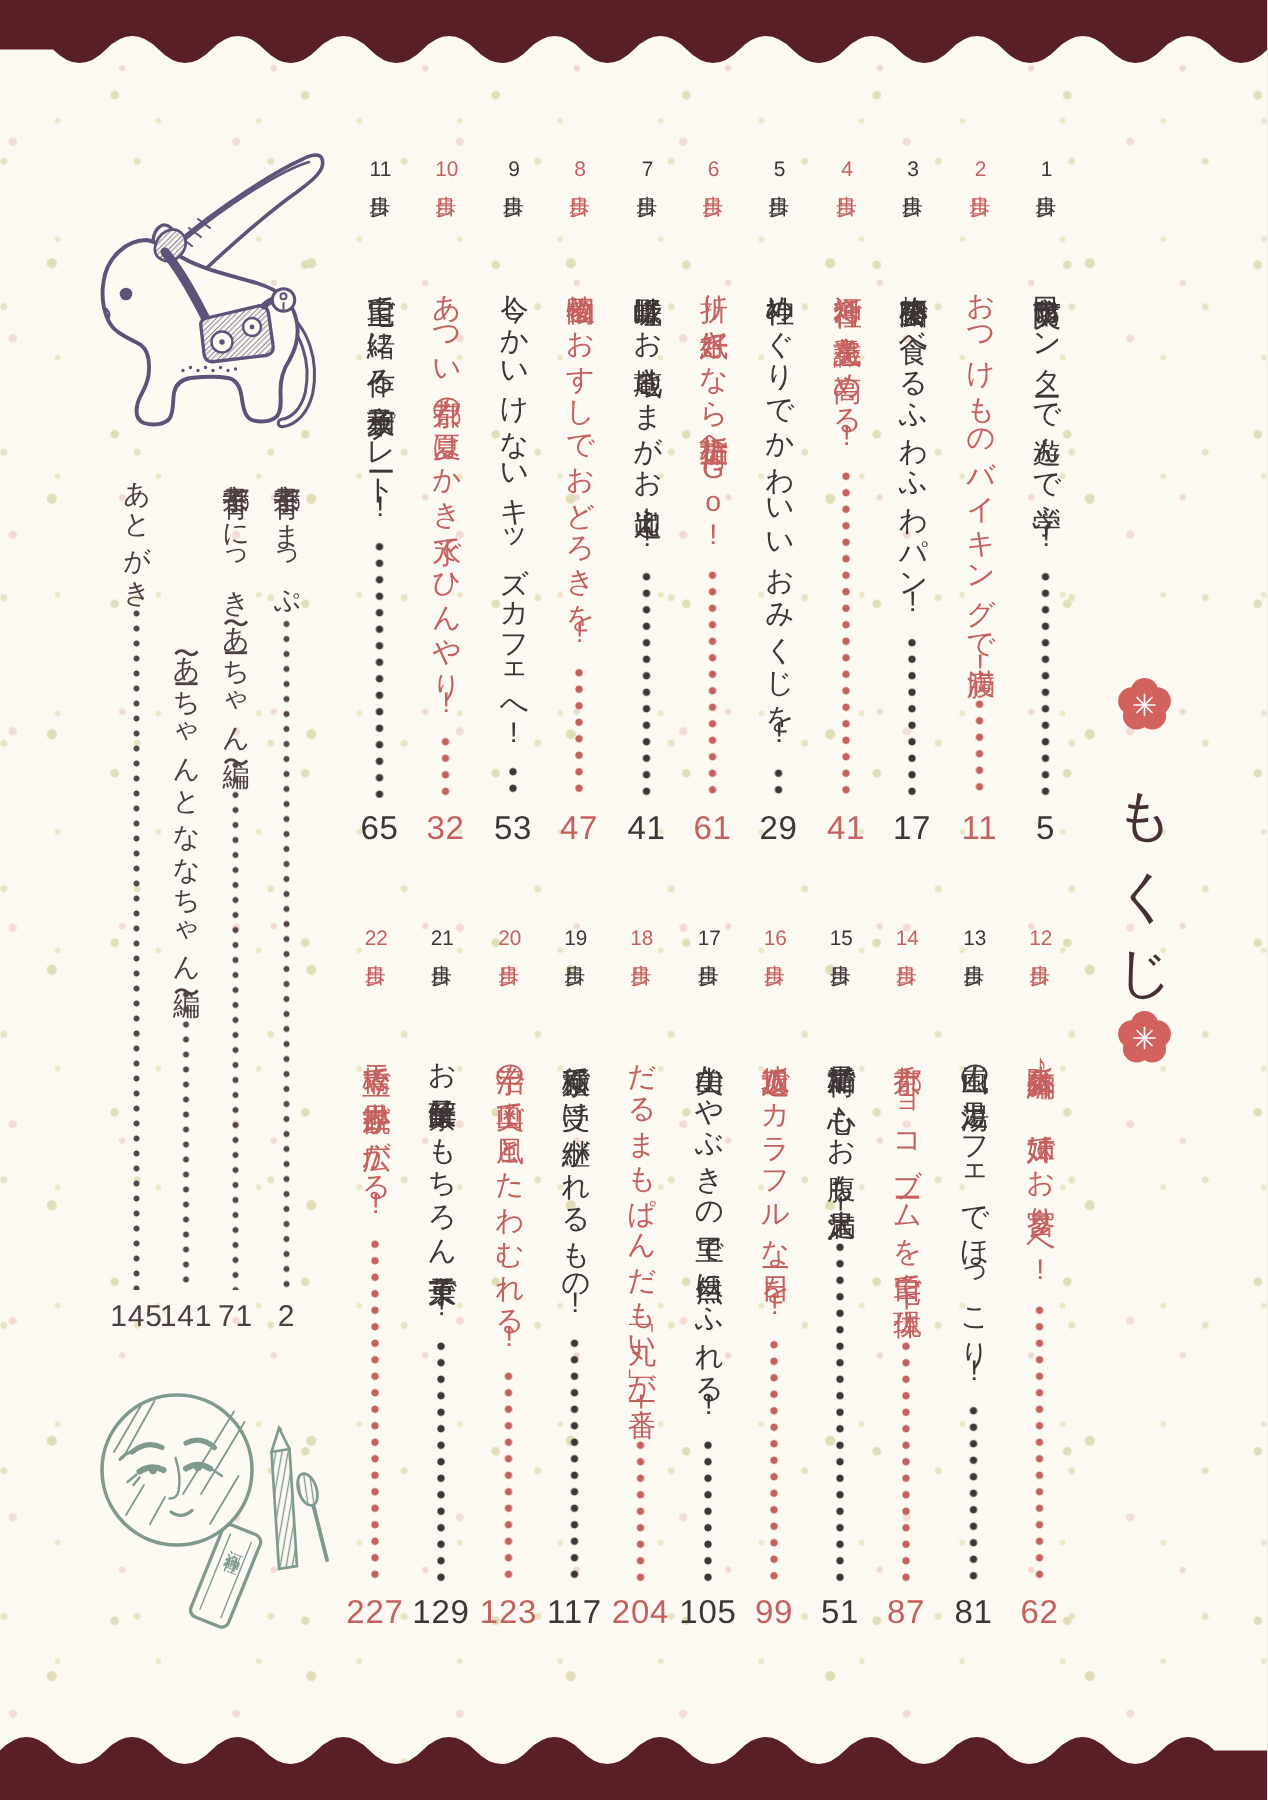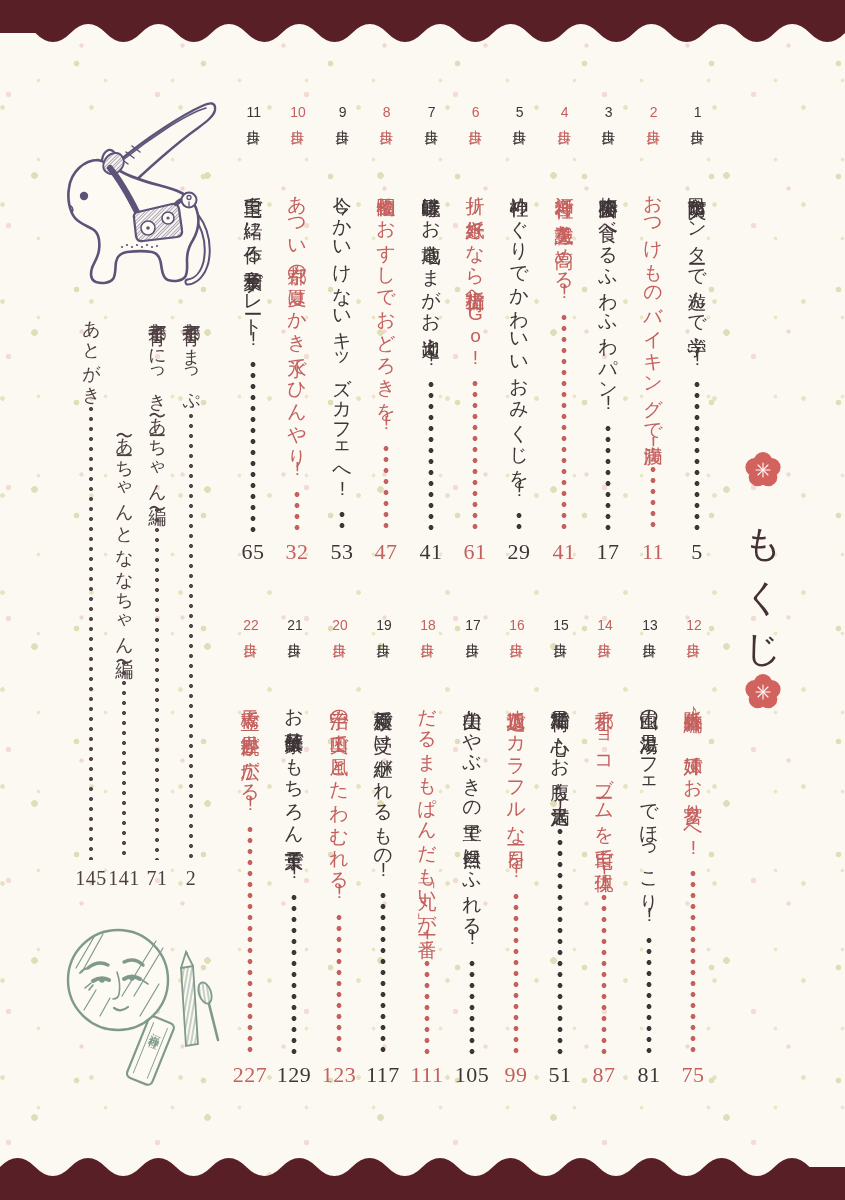--- a/index.html
+++ b/index.html
@@ -38,21 +38,21 @@
     writing-mode:vertical-rl;text-orientation:upright;
     font-size:14px;letter-spacing:2px;line-height:1.1;}
   .tcy{text-combine-upright:all;}
   .v-title{
     writing-mode:vertical-rl;text-orientation:upright;
     font-size:19px;letter-spacing:1px;line-height:1.15;font-weight:500;}
   .leader{
     flex:1 1 14px;min-height:4px;width:12px;margin:9px 0 7px;
     background-image:radial-gradient(circle,currentColor 2.1px,transparent 2.8px);
     background-size:12px 11px;background-repeat:repeat-y;background-position:center top;}
-  .pagenum{font-size:22px;height:26px;line-height:26px;letter-spacing:0.5px;font-family:Liberation Serif, serif;}
+  .pagenum{font-size:22px;height:26px;line-height:26px;letter-spacing:0.5px;}
 
   
   .xcol{position:absolute;width:34px;display:flex;flex-direction:column;align-items:center;color:#4c3e41;}
   .xcol .v-title{font-size:18px;letter-spacing:1.5px;}
   .xcol .leader{width:10px;flex:1 1 14px;margin:8px 0 6px;
     background-image:radial-gradient(circle,#53454a 1.7px,transparent 2.3px);
     background-size:10px 10px;}
   .xcol .pagenum{font-size:20px;height:24px;line-height:24px;}
 
   .illus{position:absolute;}
@@ -178,21 +178,21 @@
     <div class="step-label"><span class="tcy">11</span><span>歩目</span></div>
     <div class="v-title">自宅で一緒に作る京和菓子プレート!</div>
     <div class="leader"></div>
     <div class="pagenum">65</div>
   </div>
 
   <div class="col red" style="left:670px;top:618px;height:470px">
     <div class="step-label"><span class="tcy">12</span><span>歩目</span></div>
     <div class="v-title">大阪番外編♪　姉妹でお宮参りへ!</div>
     <div class="leader"></div>
-    <div class="pagenum">75</div>
+    <div class="pagenum">62</div>
   </div>
   <div class="col dark" style="left:626px;top:618px;height:470px">
     <div class="step-label"><span class="tcy">13</span><span>歩目</span></div>
     <div class="v-title">嵐山の足湯カフェでほっこり!</div>
     <div class="leader"></div>
     <div class="pagenum">81</div>
   </div>
   <div class="col red" style="left:581px;top:618px;height:470px">
     <div class="step-label"><span class="tcy">14</span><span>歩目</span></div>
     <div class="v-title">京都チョコブームを自宅で体現!</div>
@@ -214,21 +214,21 @@
   <div class="col dark" style="left:449px;top:618px;height:470px">
     <div class="step-label"><span class="tcy">17</span><span>歩目</span></div>
     <div class="v-title">美山かやぶきの里で自然にふれる!</div>
     <div class="leader"></div>
     <div class="pagenum">105</div>
   </div>
   <div class="col red" style="left:404px;top:618px;height:470px">
     <div class="step-label"><span class="tcy">18</span><span>歩目</span></div>
     <div class="v-title">だるまもぱんだも「丸い」が一番!</div>
     <div class="leader"></div>
-    <div class="pagenum">111</div>
+    <div class="pagenum">204</div>
   </div>
   <div class="col dark" style="left:360px;top:618px;height:470px">
     <div class="step-label"><span class="tcy">19</span><span>歩目</span></div>
     <div class="v-title">新京極で受け継がれるもの!</div>
     <div class="leader"></div>
     <div class="pagenum">117</div>
   </div>
   <div class="col red" style="left:316px;top:618px;height:470px">
     <div class="step-label"><span class="tcy">20</span><span>歩目</span></div>
     <div class="v-title">宇治の山奥で風とたわむれる!</div>

